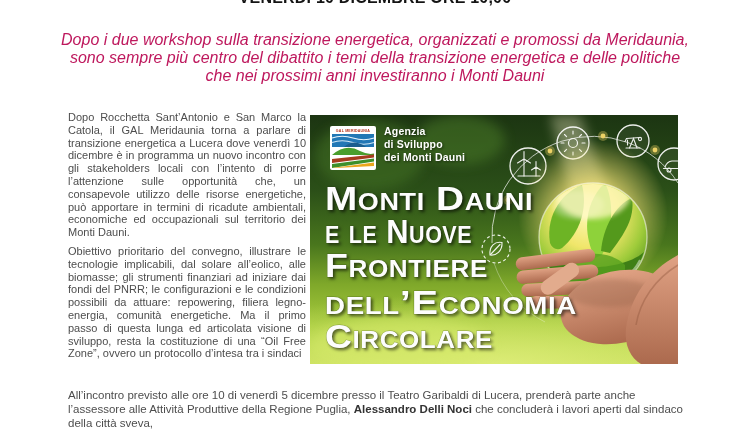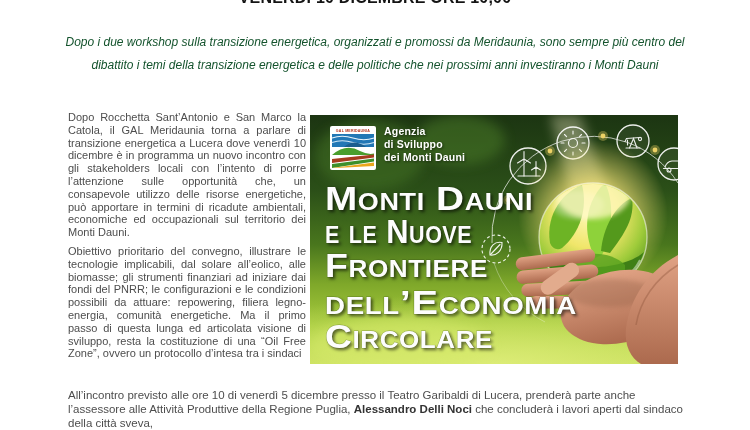--- a/index.html
+++ b/index.html
@@ -3,21 +3,21 @@
 <meta charset="utf-8">
 <style>
   html,body{margin:0;padding:0;background:#fff;}
   body{width:750px;height:430px;position:relative;overflow:hidden;
        font-family:"Liberation Sans",sans-serif;-webkit-font-smoothing:antialiased;}
 
   .heading{position:absolute;top:-11px;left:0;width:750px;text-align:center;
            font-size:16px;font-weight:700;color:#141414;letter-spacing:.2px;line-height:18px;}
 
   .intro{position:absolute;top:31px;left:55px;width:640px;text-align:center;
-         font-style:italic;font-size:12px;line-height:23px;color:#14532d;}
+         font-style:italic;font-size:16px;line-height:18px;color:#be185d;}
 
   .leftcol{position:absolute;top:111px;left:68px;width:238px;
            font-size:11px;line-height:12.8px;color:#4d4d4d;text-align:justify;}
   .leftcol p{margin:0 0 6px 0;}
 
   .bottomtext{position:absolute;top:374px;left:68px;width:616px;
               font-size:11.5px;line-height:14.1px;color:#4d4d4d;text-align:left;}
   .bottomtext b{color:#333;margin-top:23px;}
 
   .poster{position:absolute;top:115px;left:310px;width:368px;height:249px;}

